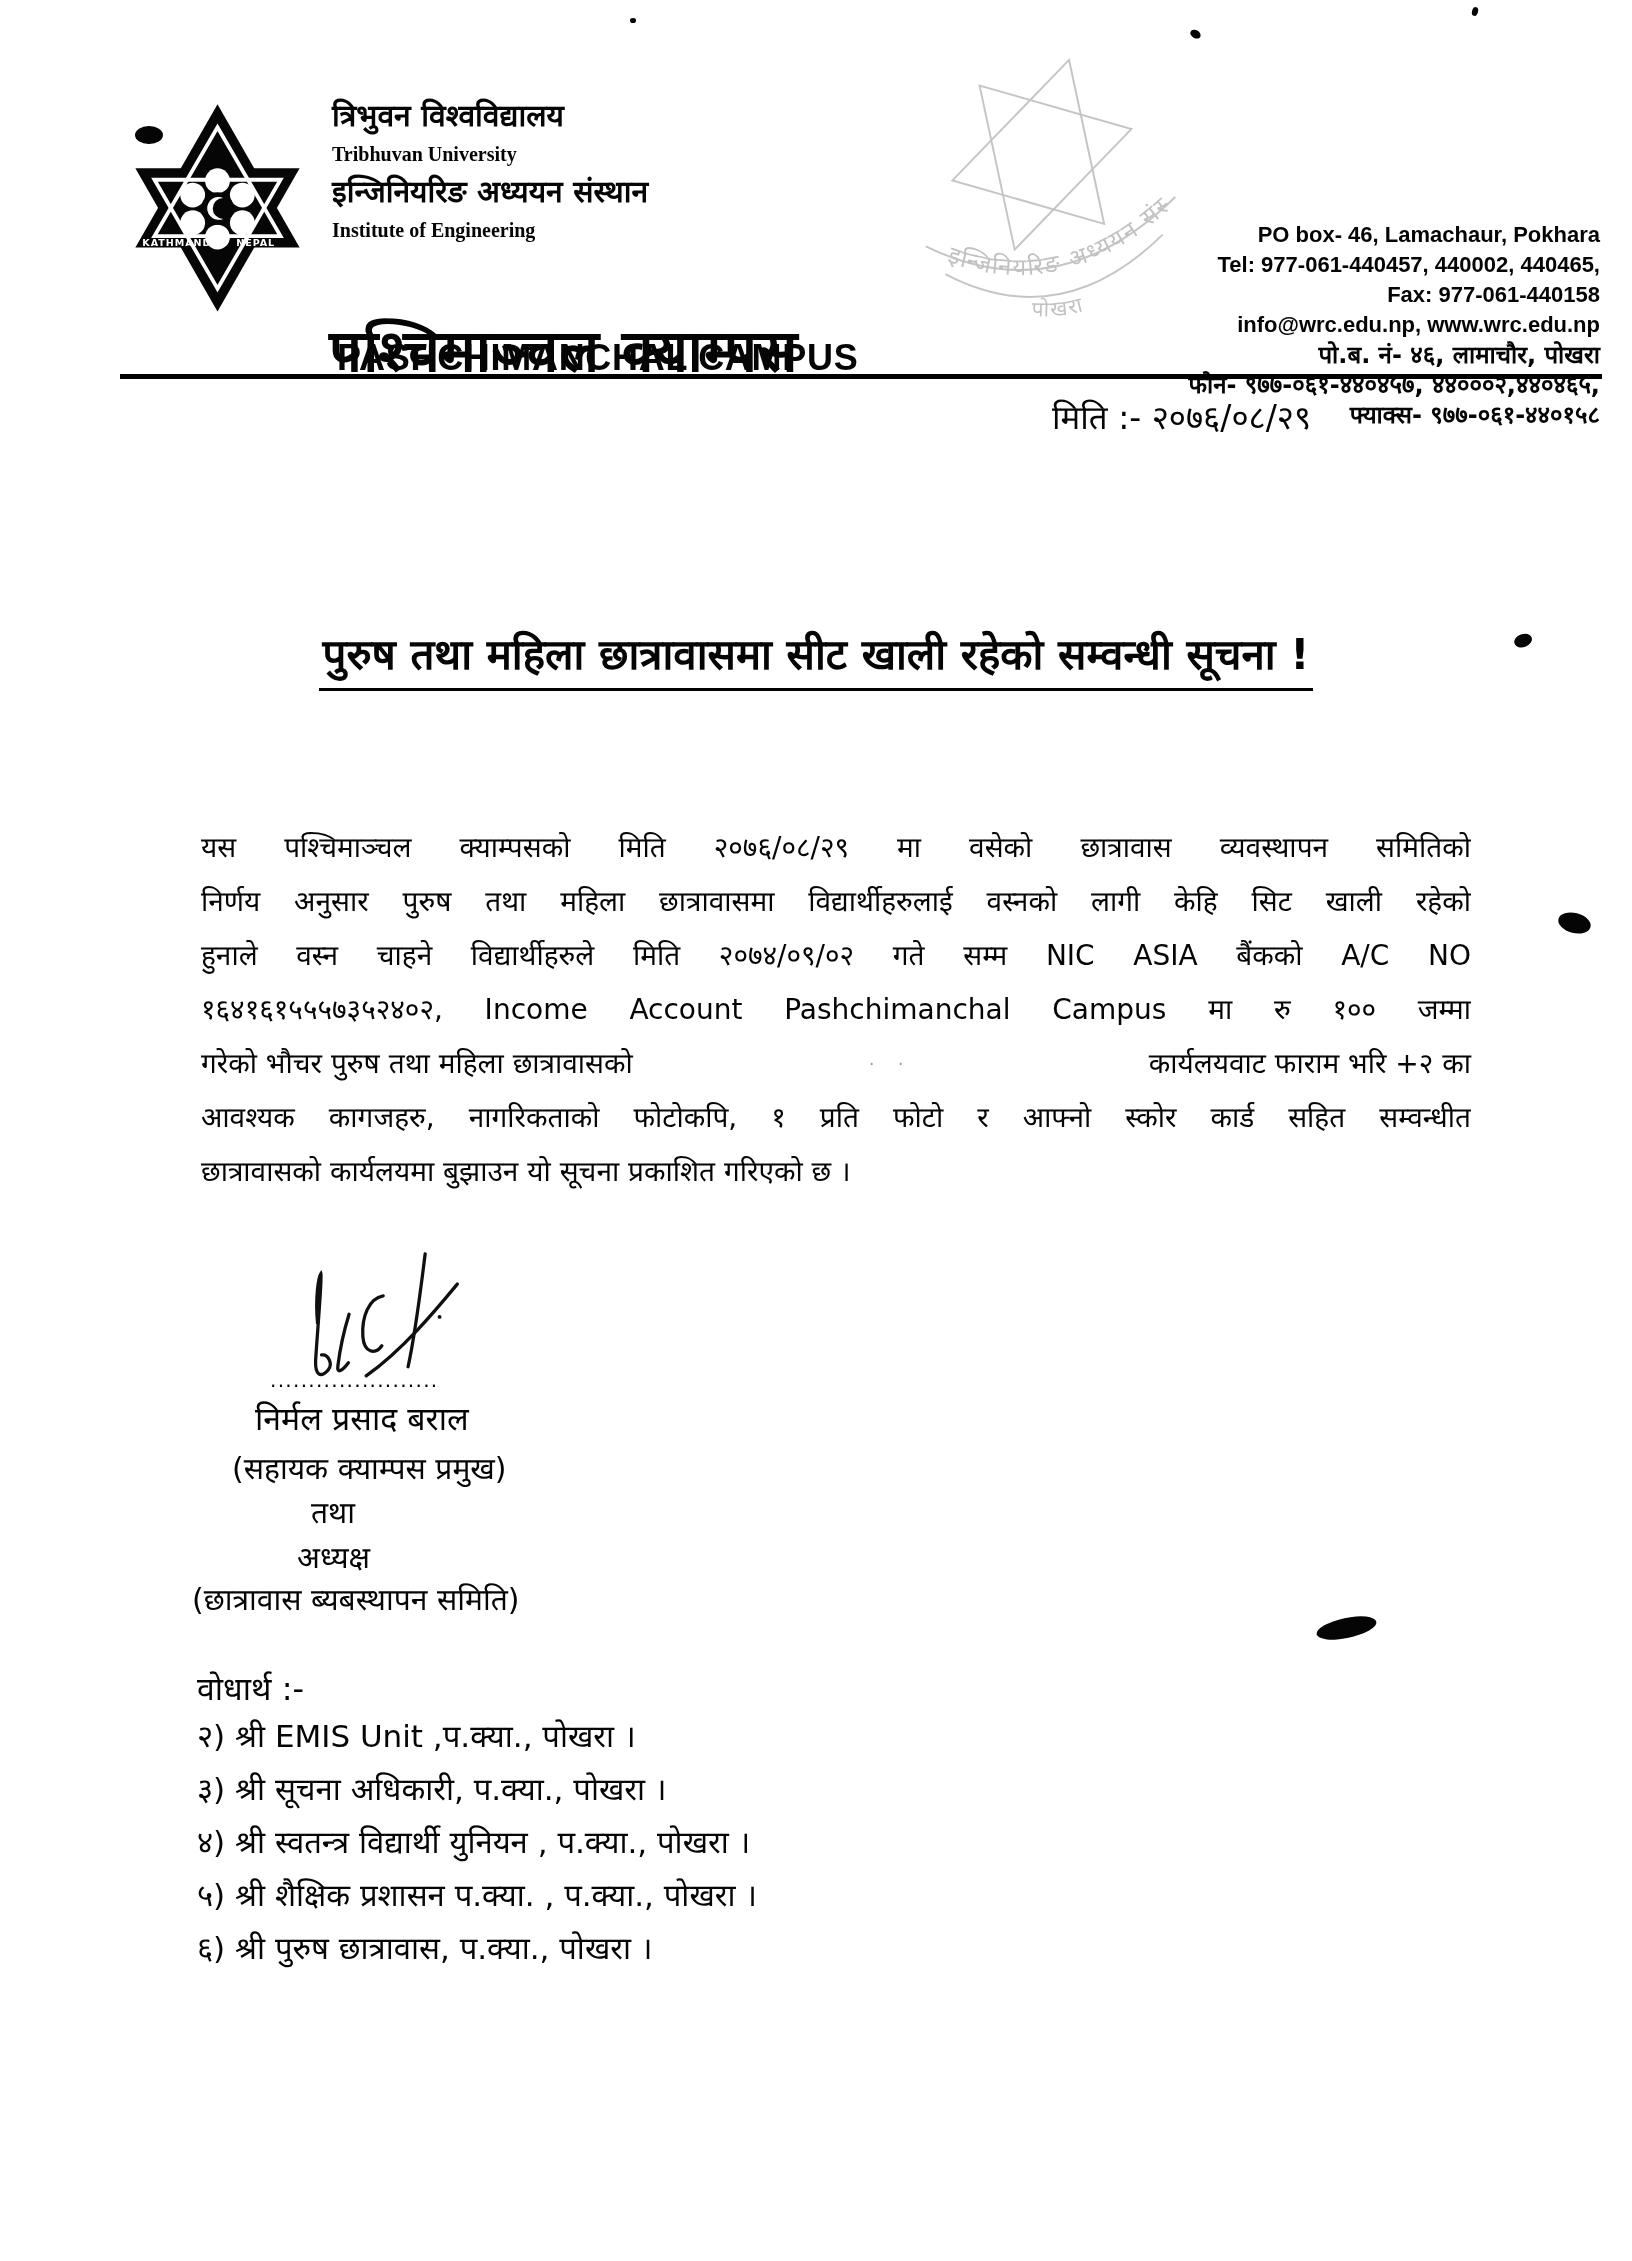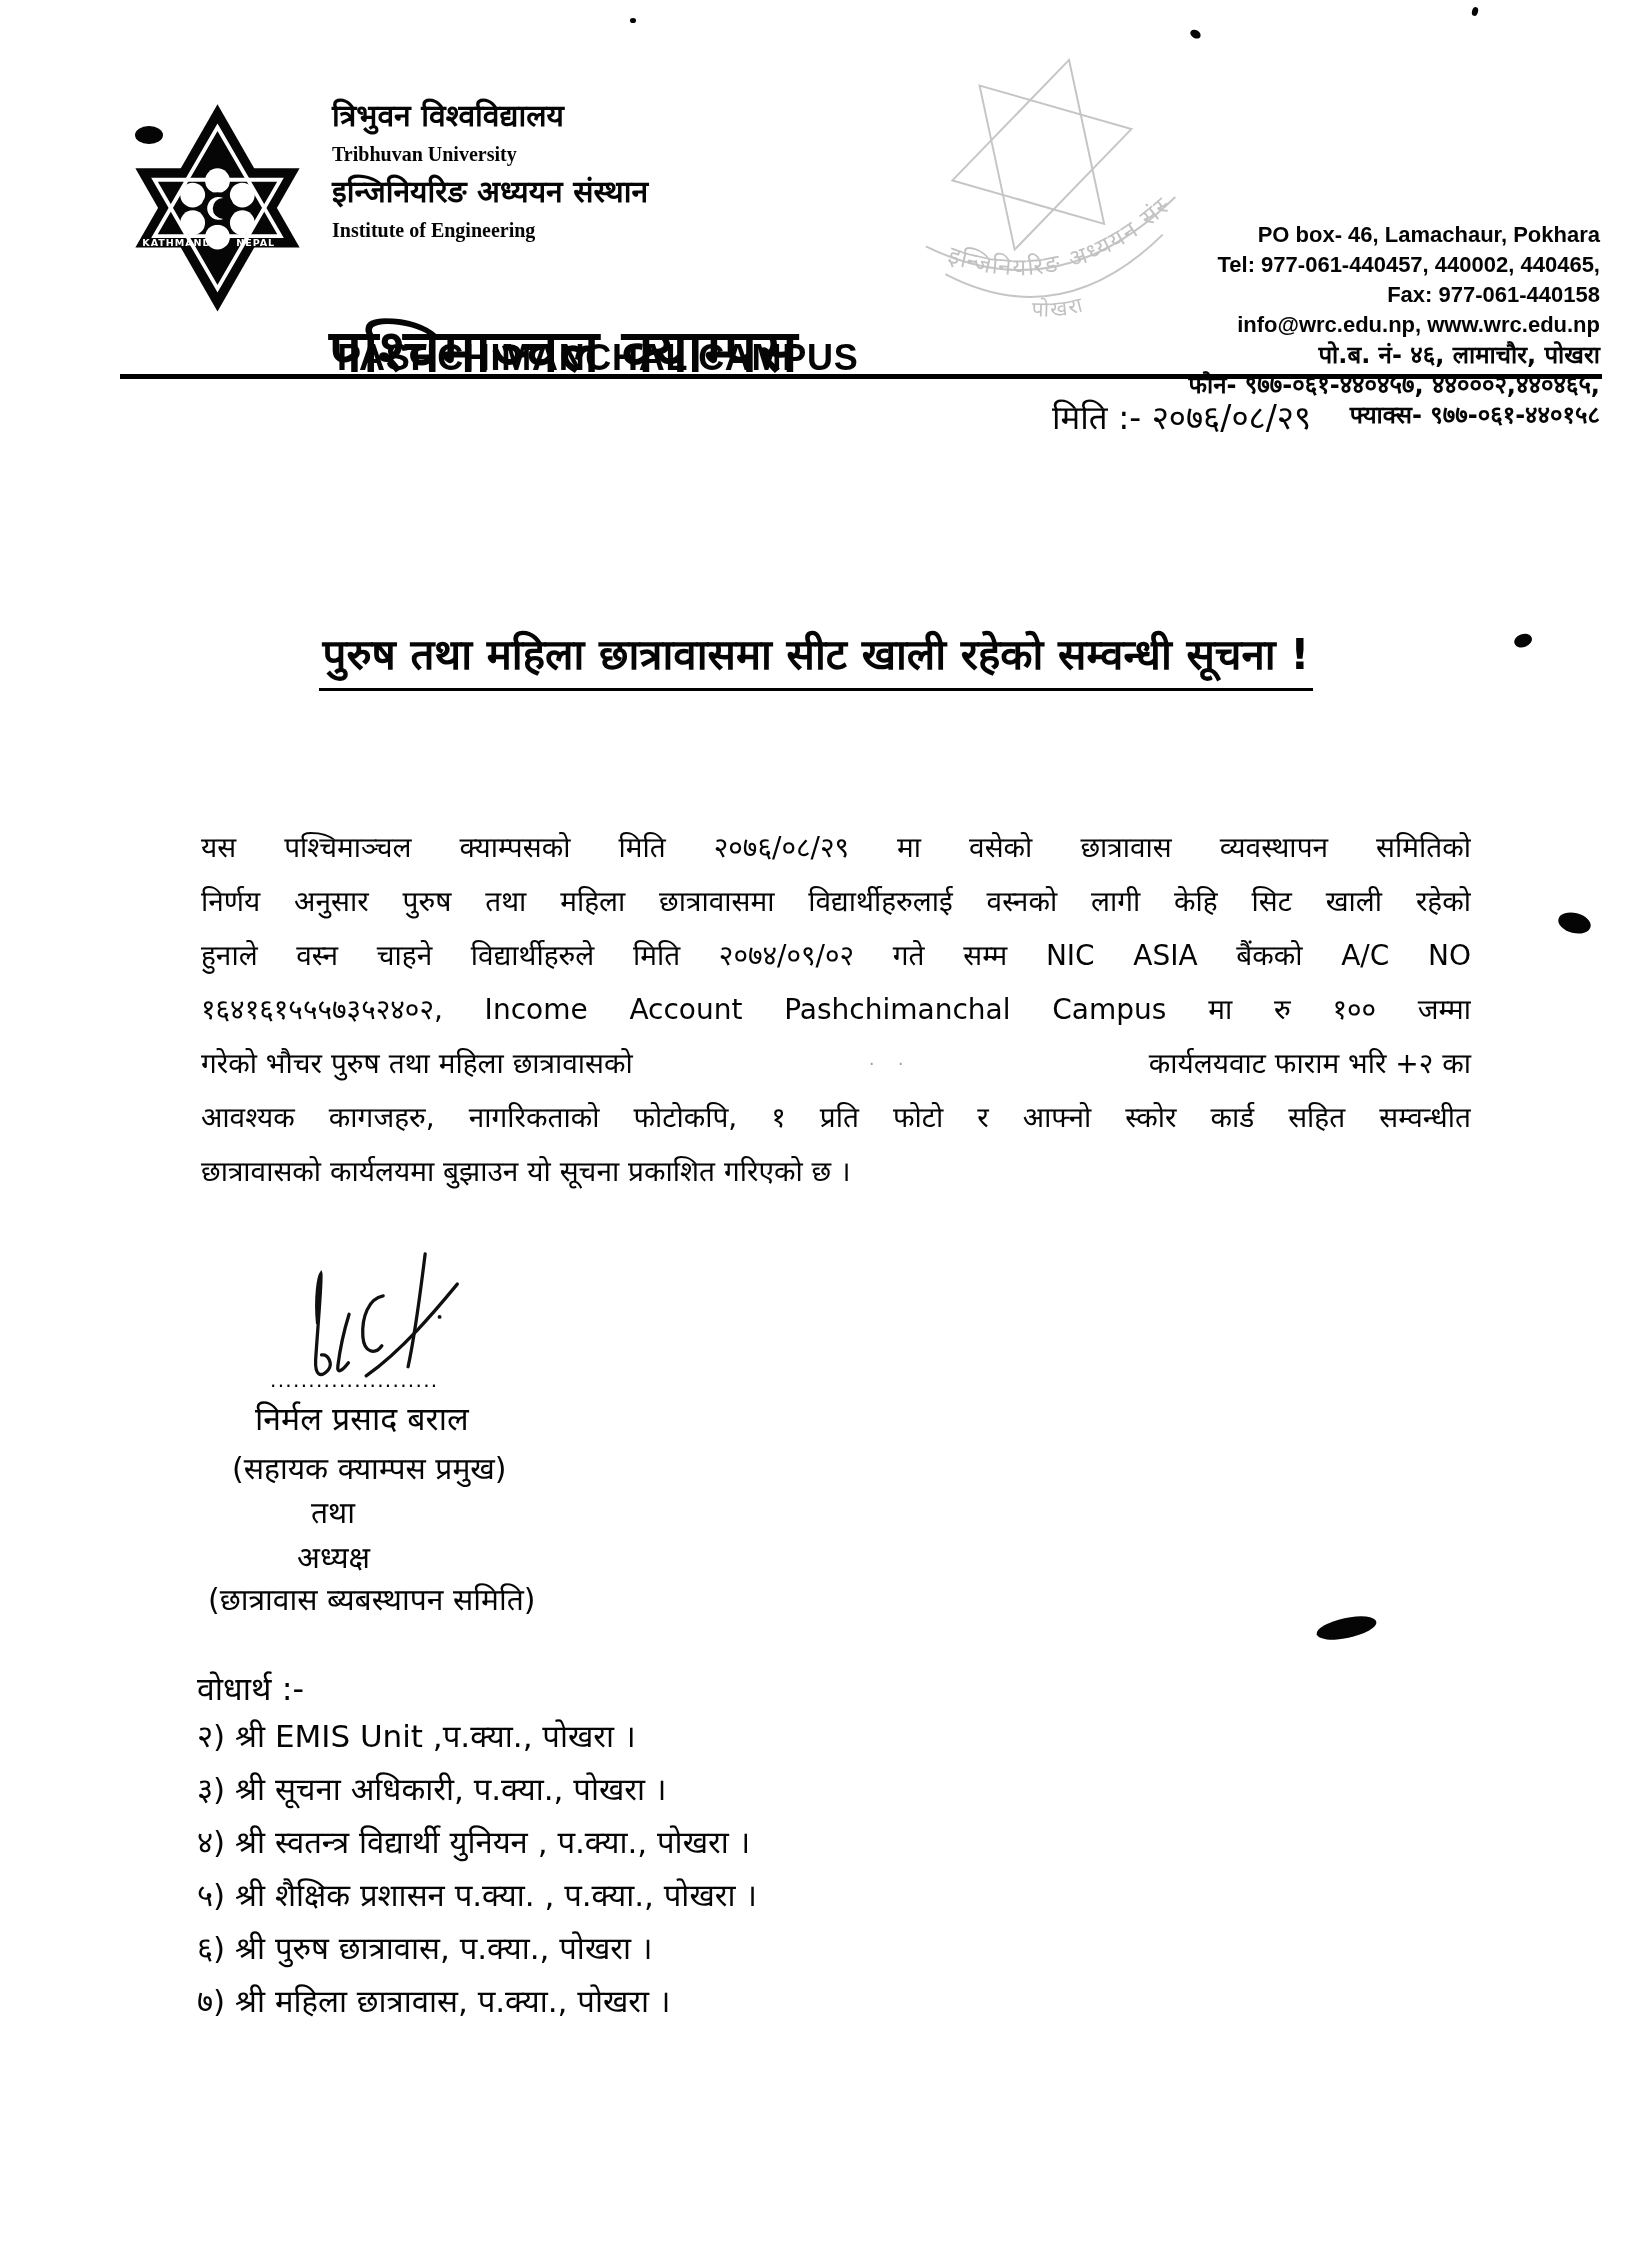--- a/index.html
+++ b/index.html
@@ -134,30 +134,29 @@
       <path d="M 96,192 C 152,152 202,92 235,52"></path>
     </g>
     <circle cx="208" cy="102" r="3" fill="#101010"></circle>
   </svg>
 
   <div class="abs dotted" style="left:270px;top:1368px;">......................</div>
   <div class="abs sig-name" style="left:255px;top:1396px;">निर्मल प्रसाद बराल</div>
   <div class="abs sig-line" style="left:232px;top:1447px;">(सहायक क्याम्पस प्रमुख)</div>
   <div class="abs sig-line" style="left:311px;top:1491px;">तथा</div>
   <div class="abs sig-line" style="left:297px;top:1536px;">अध्यक्ष</div>
-  <div class="abs sig-line" style="left:192px;top:1578px;margin-left:16px;">(छात्रावास ब्यबस्थापन समिति)</div>
+  <div class="abs sig-line" style="left:192px;top:1578px;">(छात्रावास ब्यबस्थापन समिति)</div>
 
   <div class="abs recip-h" style="left:197px;top:1666px;">वोधार्थ :-</div>
   <div class="abs recip-list" style="left:197px;top:1710px;">
     <div>२) श्री EMIS Unit ,प.क्या., पोखरा ।</div>
     <div>३) श्री सूचना अधिकारी, प.क्या., पोखरा ।</div>
     <div>४) श्री स्वतन्त्र विद्यार्थी युनियन , प.क्या., पोखरा ।</div>
     <div>५) श्री शैक्षिक प्रशासन प.क्या. , प.क्या., पोखरा ।</div>
     <div>६) श्री पुरुष छात्रावास, प.क्या., पोखरा ।</div>
-    <div>७) श्री महिला छात्रावास, प.क्या., पोखरा ।</div>
   </div>
 
   <div class="blot" style="left:1558px;top:913px;width:33px;height:20px;transform:rotate(14deg);"></div>
   <div class="blot" style="left:1316px;top:1618px;width:61px;height:20px;transform:rotate(-12deg);"></div>
   <div class="blot" style="left:630px;top:18.4px;width:6px;height:4.6px;"></div>
   <div class="blot" style="left:1190px;top:30px;width:10.5px;height:8px;transform:rotate(30deg);"></div>
   <div class="blot" style="left:1472px;top:6.6px;width:6px;height:9.2px;transform:rotate(15deg);"></div>
 
 </div>
 

